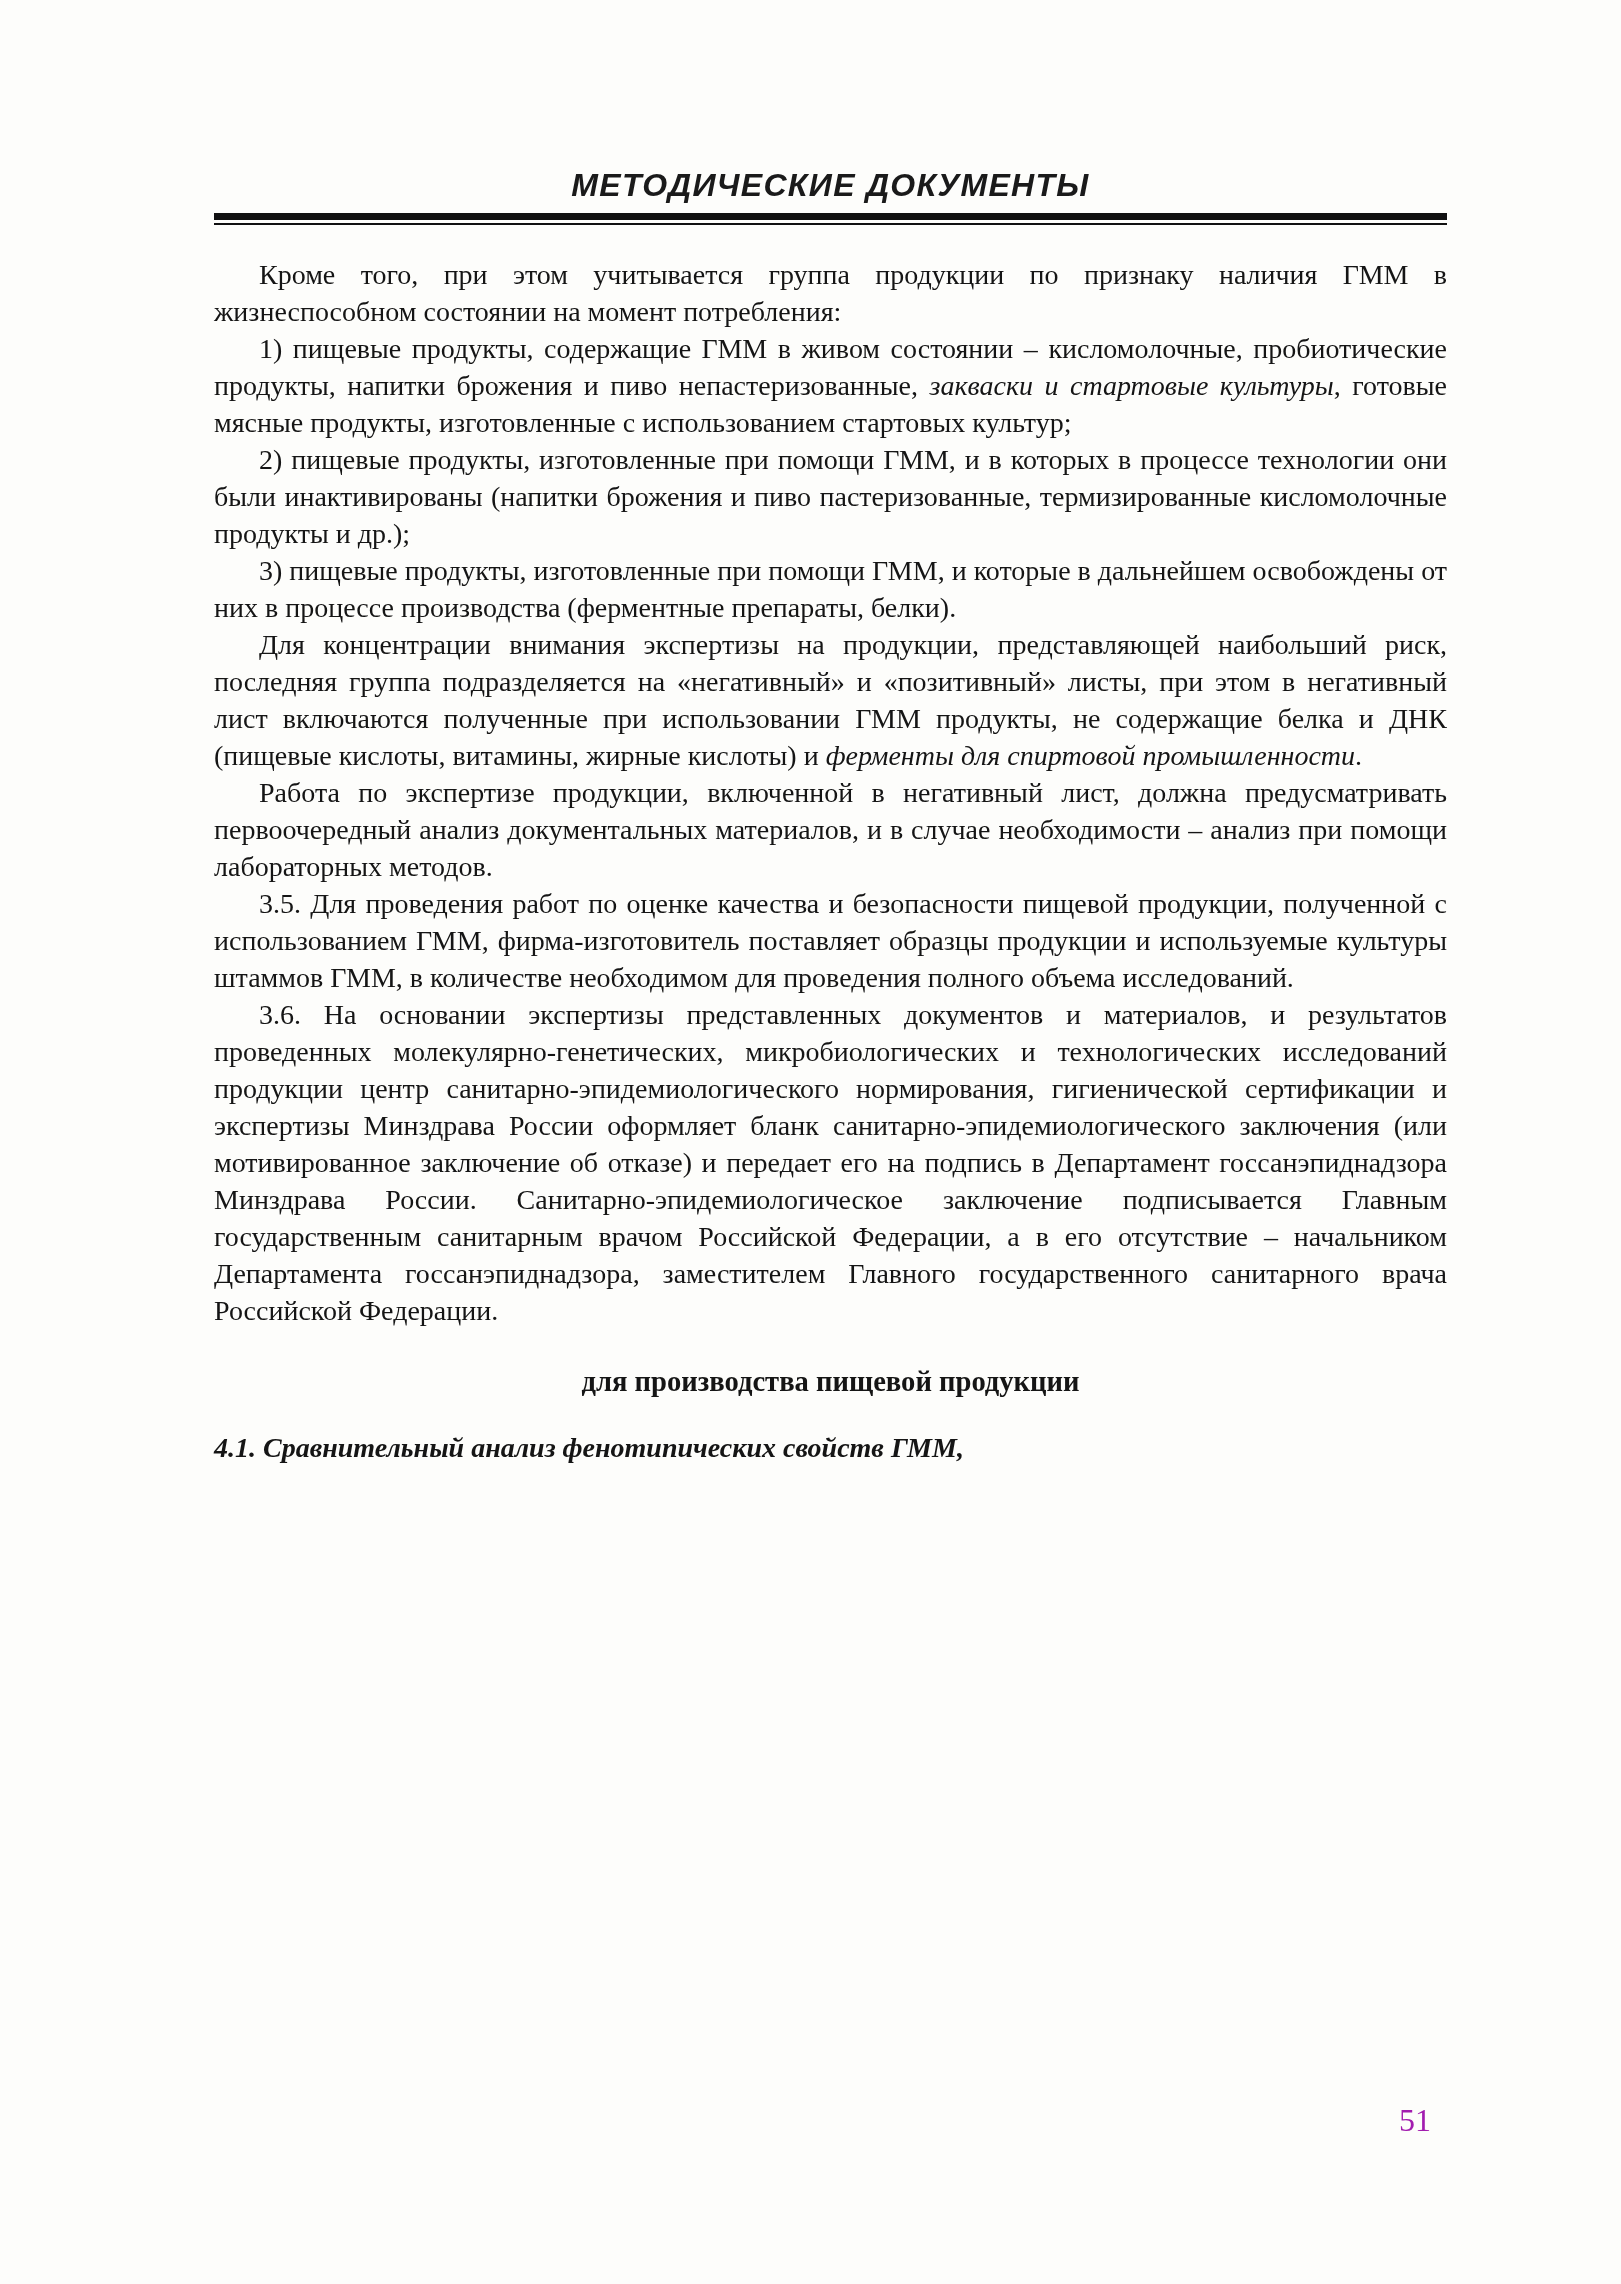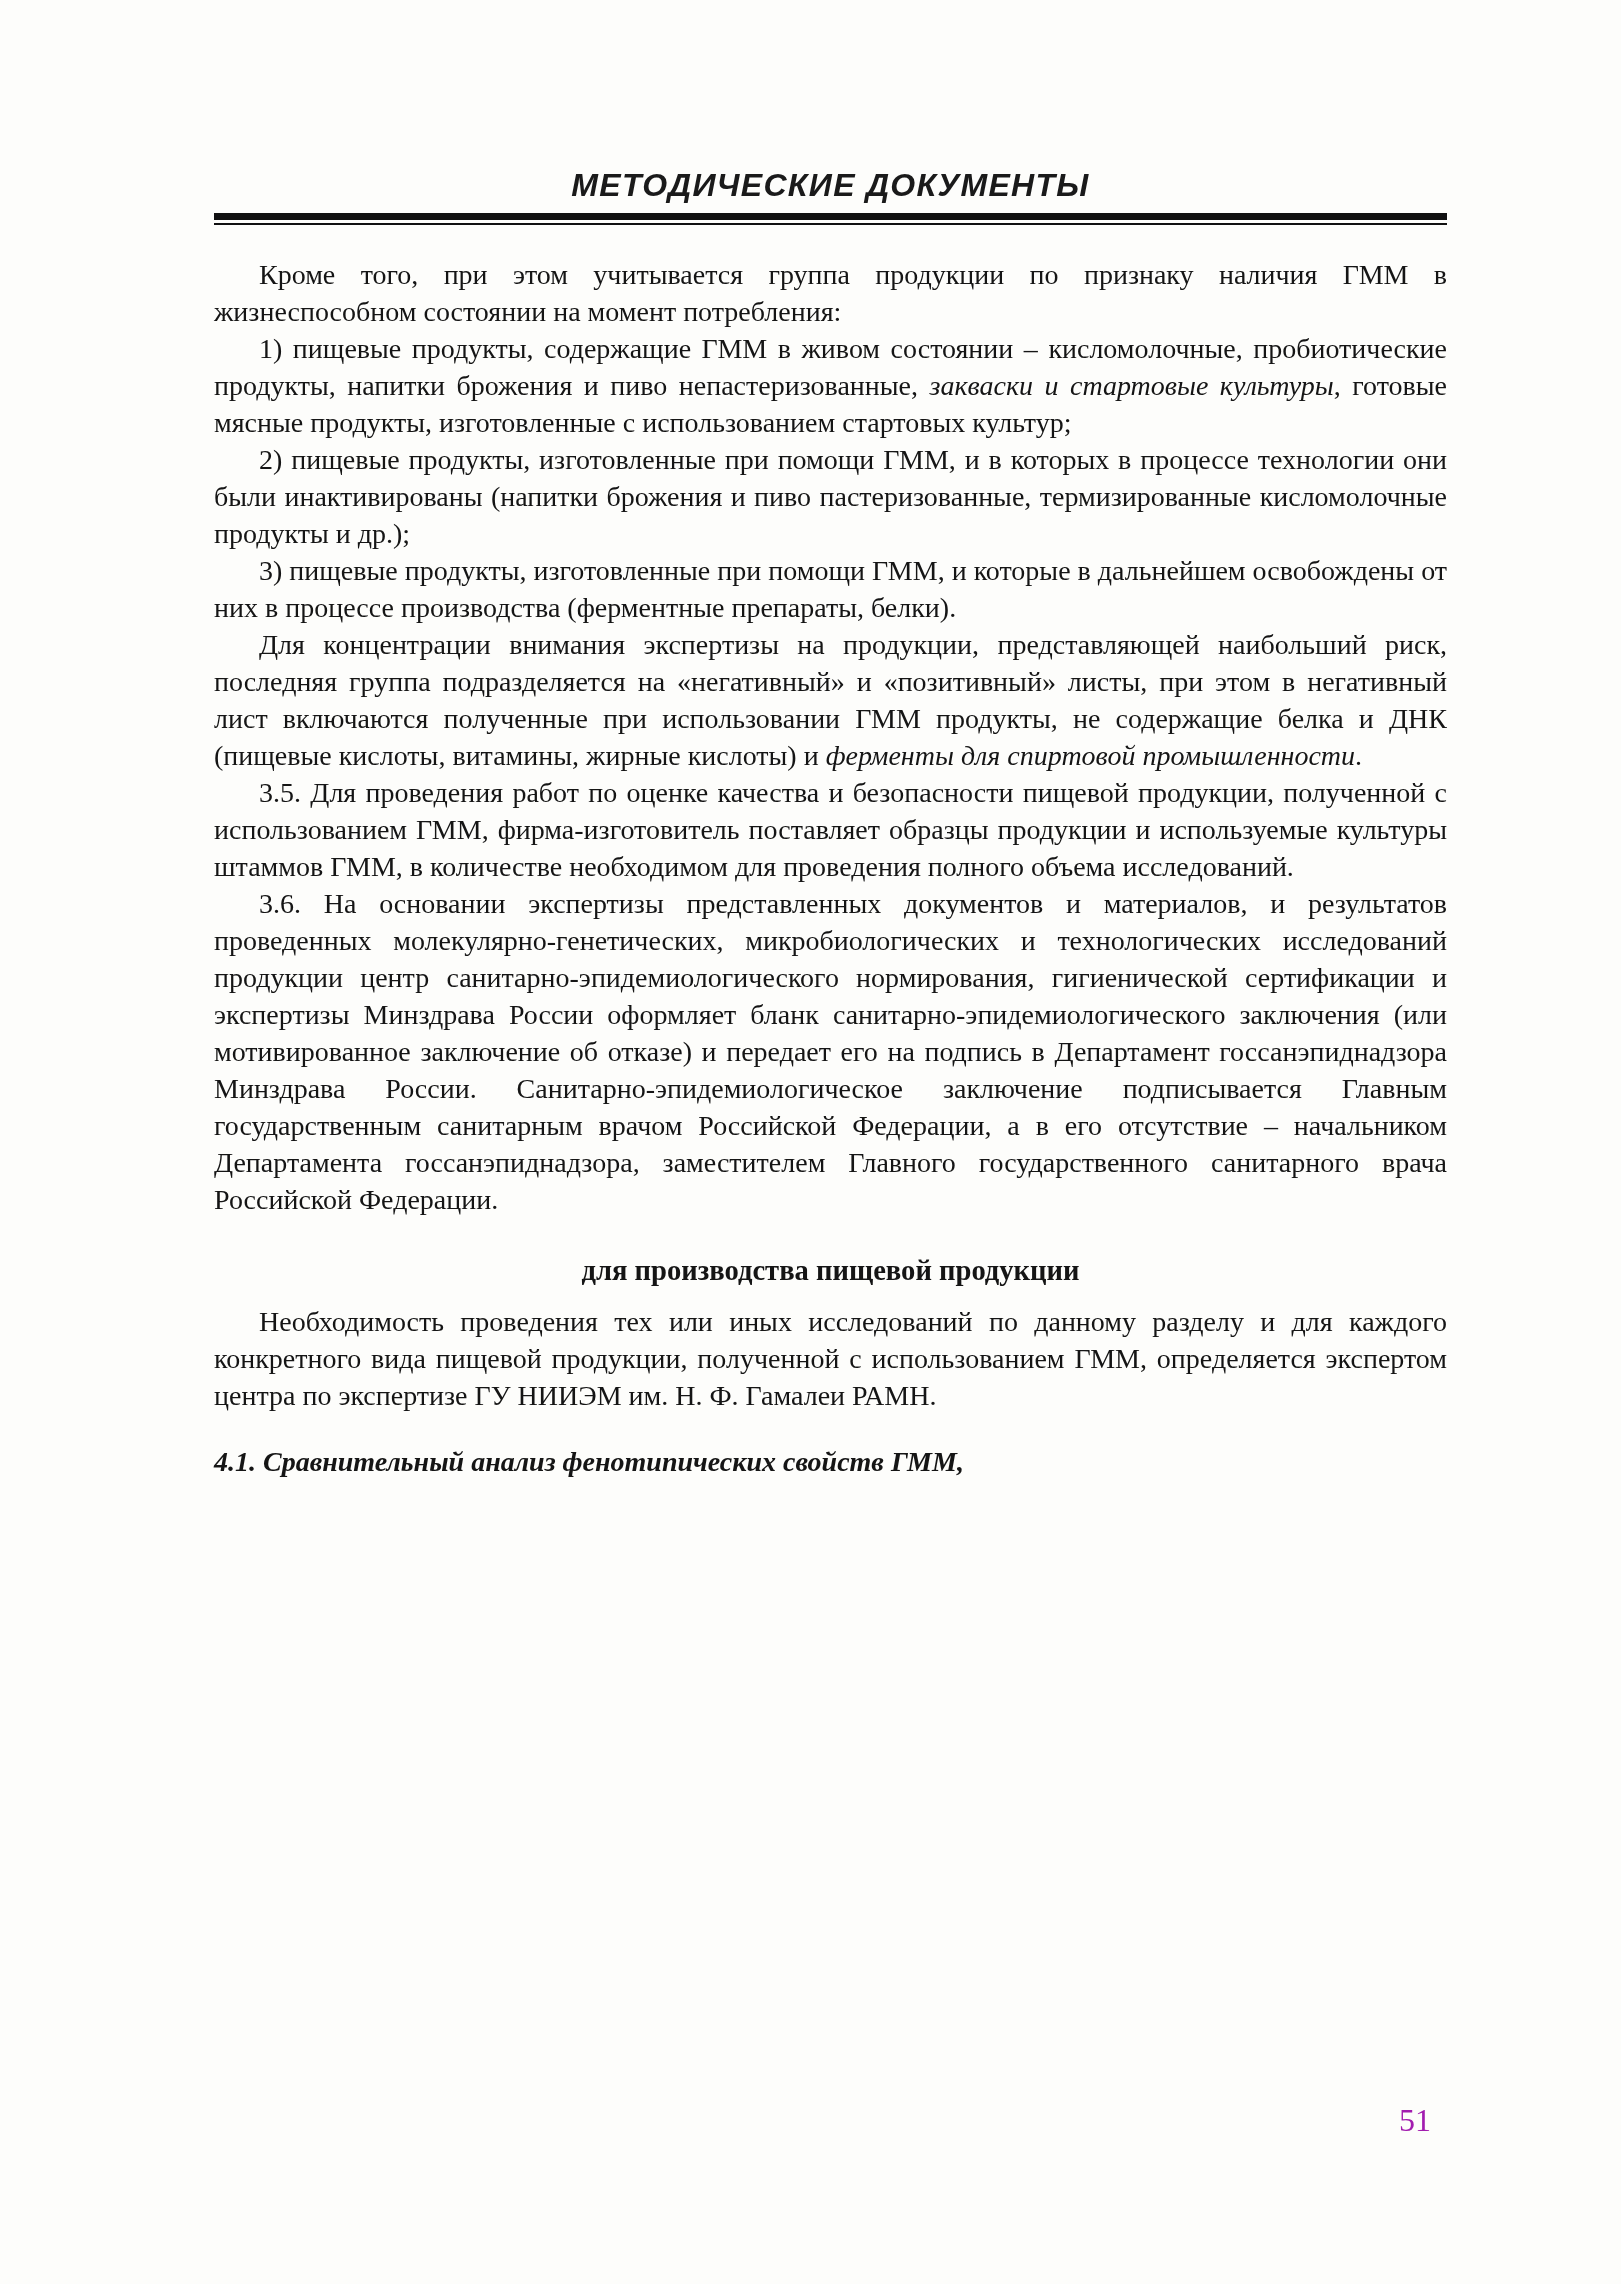--- a/index.html
+++ b/index.html
@@ -97,30 +97,30 @@
       <p class="para"><span>Кроме того, при этом учитывается группа продукции по признаку наличия ГММ в жизнеспособном состоянии на момент потребления:</span></p>
 
       <p class="para"><span>1) пищевые продукты, содержащие ГММ в живом состоянии – кисломолочные, пробиотические продукты, напитки брожения и пиво непастеризованные, </span><span class="it">закваски и стартовые культуры</span><span>, готовые мясные продукты, изготовленные с использованием стартовых культур;</span></p>
 
       <p class="para"><span>2) пищевые продукты, изготовленные при помощи ГММ, и в которых в процессе технологии они были инактивированы (напитки брожения и пиво пастеризованные, термизированные кисломолочные продукты и др.);</span></p>
 
       <p class="para"><span>3) пищевые продукты, изготовленные при помощи ГММ, и которые в дальнейшем освобождены от них в процессе производства (ферментные препараты, белки).</span></p>
 
       <p class="para"><span>Для концентрации внимания экспертизы на продукции, представляющей наибольший риск, последняя группа подразделяется на «негативный» и «позитивный» листы, при этом в негативный лист включаются полученные при использовании ГММ продукты, не содержащие белка и ДНК (пищевые кислоты, витамины, жирные кислоты) и </span><span class="it">ферменты для спиртовой промышленности</span><span>.</span></p>
 
+      <p class="para"><span>Работа по экспертизе продукции, включенной в негативный лист, должна предусматривать первоочередный анализ документальных материалов, и в случае необходимости – анализ при помощи лабораторных методов.</span></p>
 
       <p class="para"><span>3.5. Для проведения работ по оценке качества и безопасности пищевой продукции, полученной с использованием ГММ, фирма-изготовитель поставляет образцы продукции и используемые культуры штаммов ГММ, в количестве необходимом для проведения полного объема исследований.</span></p>
 
       <p class="para"><span>3.6. На основании экспертизы представленных документов и материалов, и результатов проведенных молекулярно-генетических, микробиологических и технологических исследований продукции центр санитарно-эпидемиологического нормирования, гигиенической сертификации и экспертизы Минздрава России оформляет бланк санитарно-эпидемиологического заключения (или мотивированное заключение об отказе) и передает его на подпись в Департамент госсанэпиднадзора Минздрава России. Санитарно-эпидемиологическое заключение подписывается Главным государственным санитарным врачом Российской Федерации, а в его отсутствие – начальником Департамента госсанэпиднадзора, заместителем Главного государственного санитарного врача Российской Федерации.</span></p>
 
       <h2 class="sec-title">
           <span class="title-line">для производства пищевой продукции</span>
         </h2>
 
-      <p class="para"><span>Необходимость проведения тех или иных исследований по данному разделу и для каждого конкретного вида пищевой продукции, полученной с использованием ГММ, определяется экспертом центра по экспертизе ГУ НИИЭМ им. Н. Ф. Гамалеи РАМН.</span></p>
 
       <h3 class="sec-subtitle">
           <span class="title-line">4.1. Сравнительный анализ фенотипических свойств ГММ,</span>
         </h3>
 
 
 
     </div>
   </div>
 

